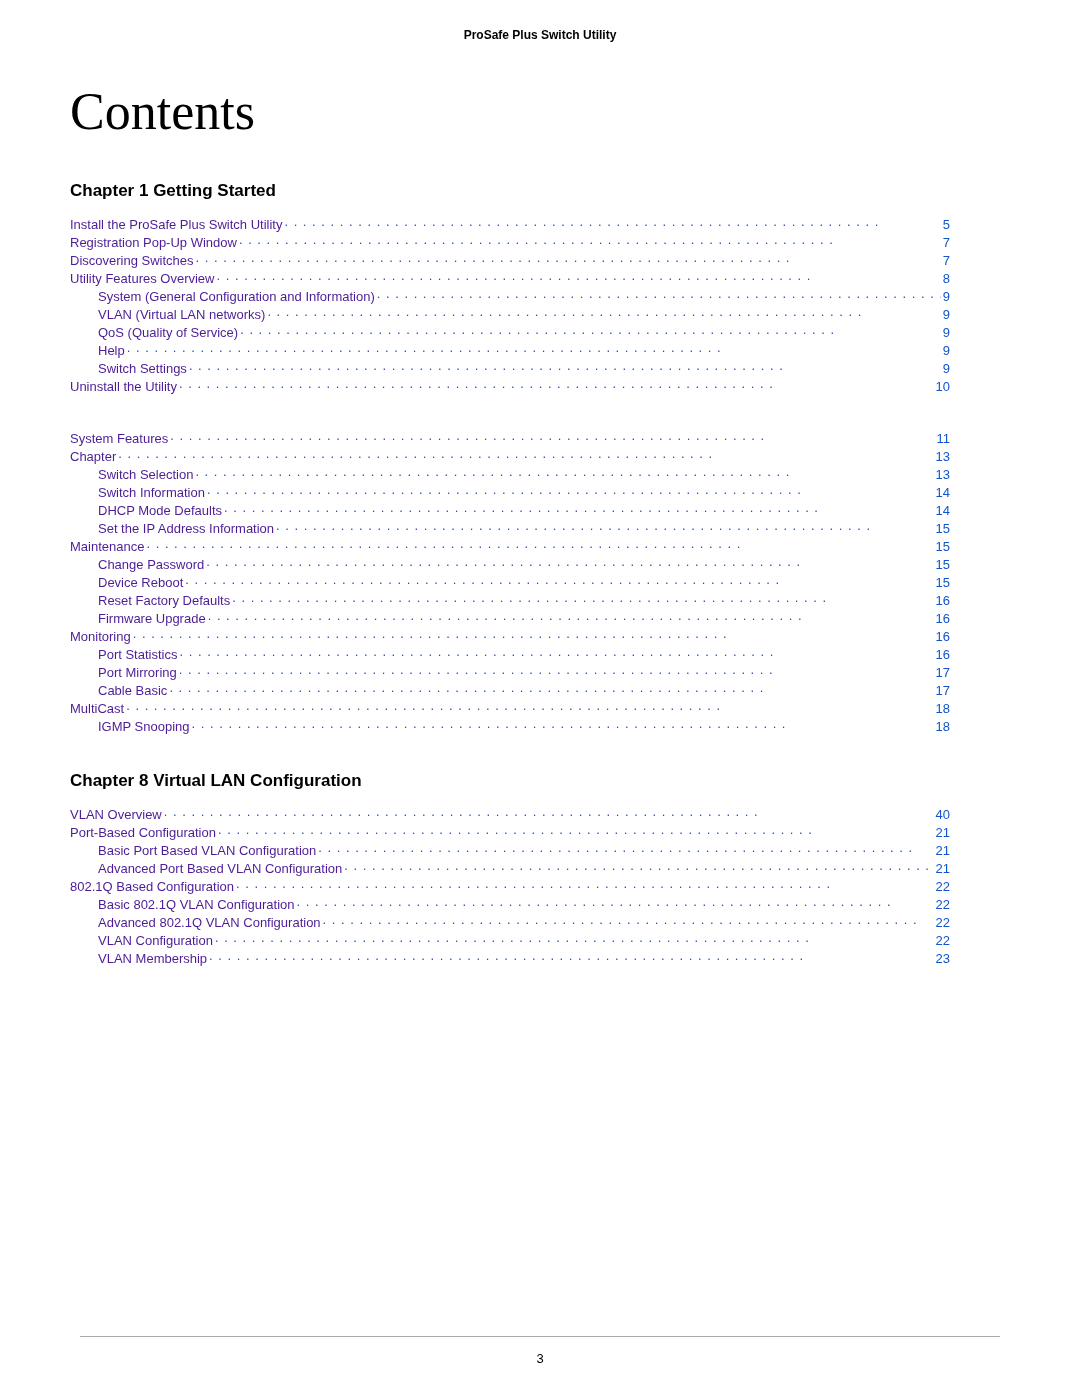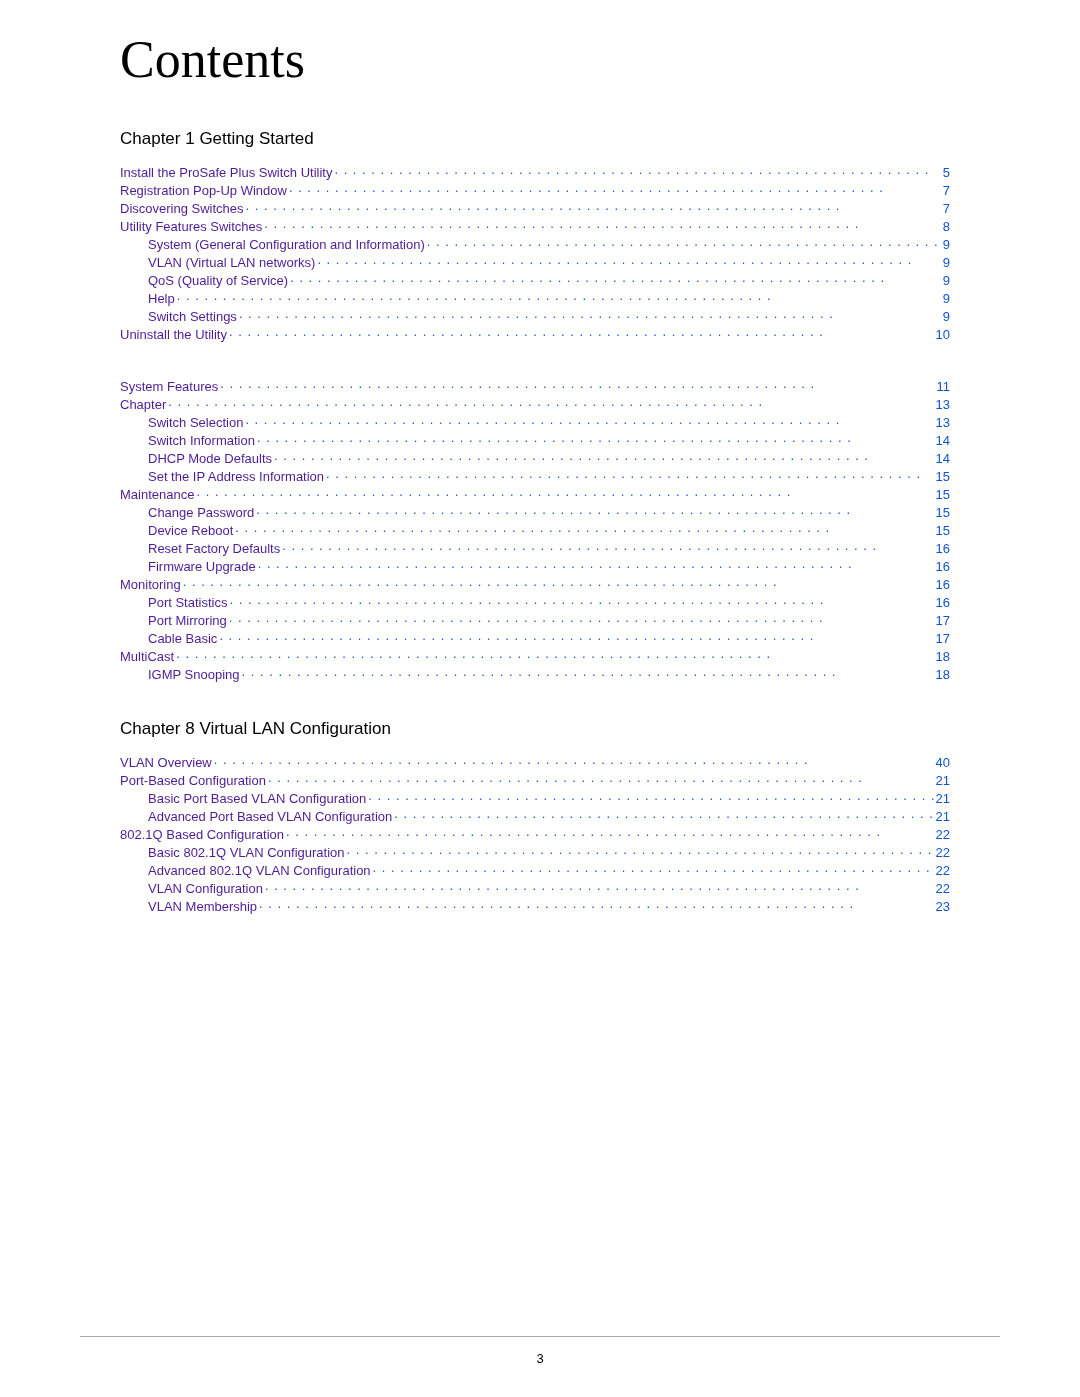--- a/index.html
+++ b/index.html
@@ -26,39 +26,39 @@
 
     .header {
       text-align: center;
       padding: 28px 0 10px 0;
       font-size: 12px;
       font-weight: bold;
       color: #000;
     }
 
     .main-content {
-      padding: 20px 130px 60px 120px;
+      padding: 20px 130px 60px 70px;
     }
 
     .page-title {
       font-size: 52px;
       font-weight: normal;
       color: #000;
       margin-bottom: 40px;
       margin-top: 10px;
       font-family: Georgia, 'Times New Roman', serif;
     }
 
     .chapter-section {
       margin-bottom: 36px;
     }
 
     .chapter-heading {
       font-size: 17px;
-      font-weight: normal;
+      font-weight: bold;
       color: #000;
       margin-bottom: 16px;
       padding-bottom: 0;
     }
 
     .toc-entry {
       display: flex;
       align-items: baseline;
       margin-bottom: 2px;
     }
@@ -112,20 +112,23 @@
     .footer-page {
       font-size: 13px;
       color: #000;
     }
   </style>
 </head>
 <body>
 
 <div class="page-container">
 
+  <div class="header">
+    <span>ProSafe Plus Switch Utility</span>
+  </div>
 
   <div class="main-content">
 
     <h1 class="page-title">Contents</h1>
 
     <div class="chapter-section">
       <div class="chapter-heading">Chapter 1   Getting Started</div>
       <div>
 
       <div class="toc-entry">
@@ -137,21 +140,21 @@
             <a class="toc-link" href="#">Registration Pop-Up Window</a>
             <span class="toc-dots" style="overflow: hidden; color: rgb(17, 85, 204);"> . . . . . . . . . . . . . . . . . . . . . . . . . . . . . . . . . . . . . . . . . . . . . . . . . . . . . . . . . . . . . . . . .</span>
             <span class="toc-page">7</span>
           </div>
           <div class="toc-entry">
             <a class="toc-link" href="#">Discovering Switches</a>
             <span class="toc-dots" style="overflow: hidden; color: rgb(17, 85, 204);"> . . . . . . . . . . . . . . . . . . . . . . . . . . . . . . . . . . . . . . . . . . . . . . . . . . . . . . . . . . . . . . . . .</span>
             <span class="toc-page">7</span>
           </div>
           <div class="toc-entry">
-            <a class="toc-link" href="#">Utility Features Switches</a>
+            <a class="toc-link" href="#">Utility Features Overview</a>
             <span class="toc-dots" style="overflow: hidden; color: rgb(17, 85, 204);"> . . . . . . . . . . . . . . . . . . . . . . . . . . . . . . . . . . . . . . . . . . . . . . . . . . . . . . . . . . . . . . . . .</span>
             <span class="toc-page">8</span>
           </div>
           <div class="toc-entry indent1">
             <a class="toc-link" href="#">System (General Configuration and Information)</a>
             <span class="toc-dots" style="overflow: hidden; color: rgb(17, 85, 204);"> . . . . . . . . . . . . . . . . . . . . . . . . . . . . . . . . . . . . . . . . . . . . . . . . . . . . . . . . . . . . . . . . .</span>
             <span class="toc-page">9</span>
           </div>
           <div class="toc-entry indent1">
             <a class="toc-link" href="#">VLAN (Virtual LAN networks)</a>

